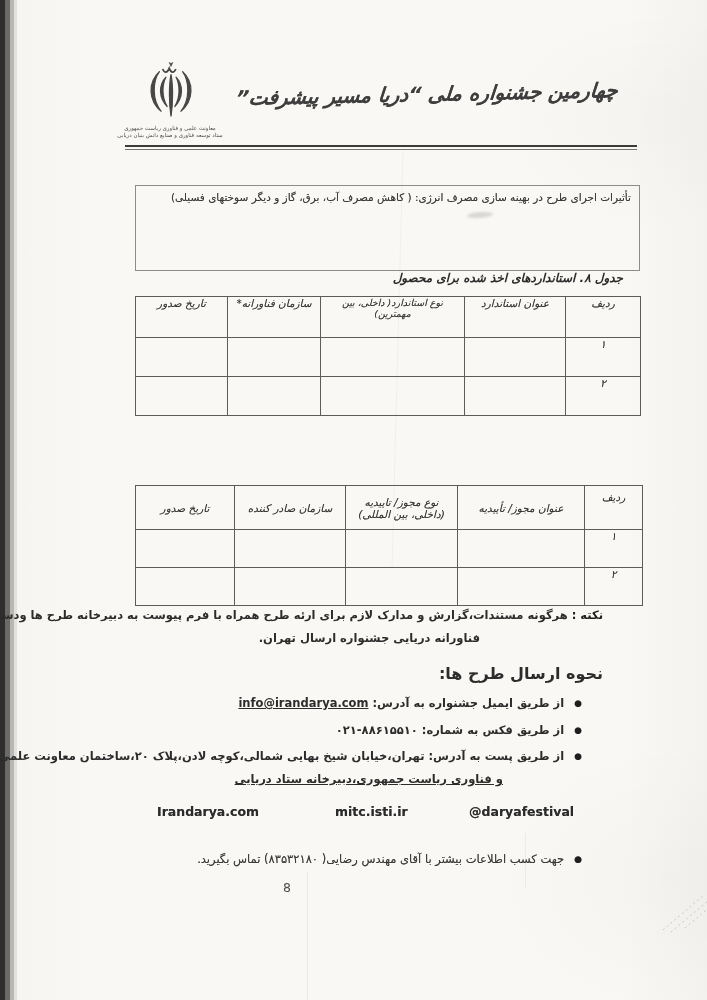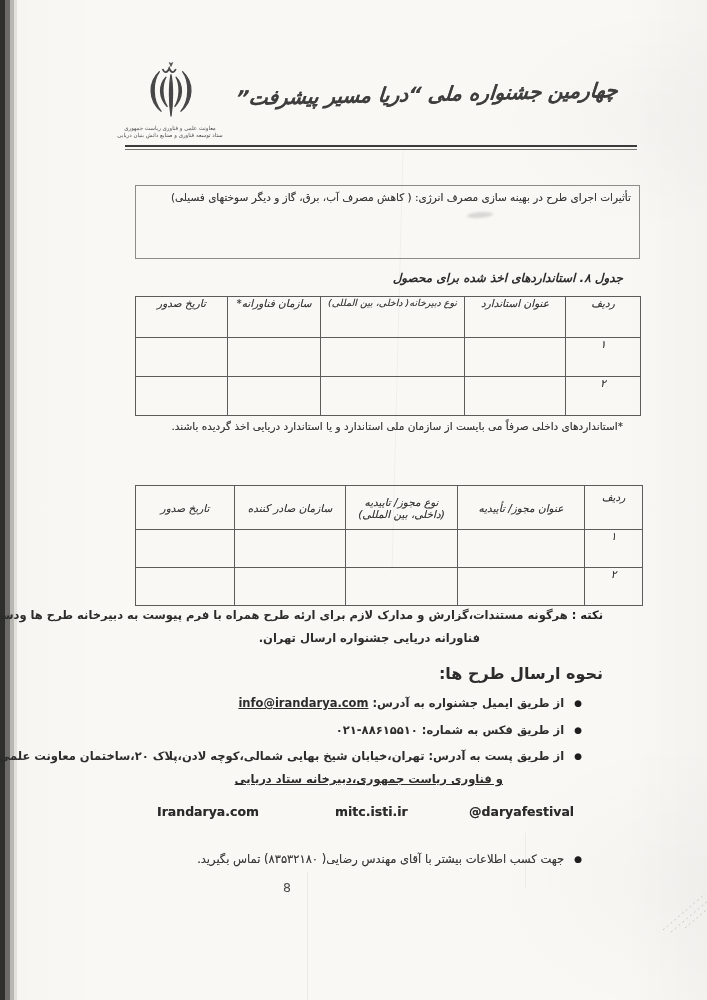--- a/index.html
+++ b/index.html
@@ -23,21 +23,21 @@
 
   
   .emblem{left:115px;top:60px;width:78px;height:66px;filter:blur(.35px);}
   .logo-cap{left:88px;top:125px;width:130px;text-align:center;font-size:5.5px;line-height:7px;
             color:#4e4e4e;filter:blur(.35px);direction:rtl;}
   .callig{right:89px;top:82px;font-size:20px;font-style:italic;font-weight:bold;color:#3e3e3e;
           transform:rotate(-1.2deg) skewX(-6deg);text-shadow:0 0 .5px rgba(40,40,40,.6);}
   .hrule{left:108px;top:145px;width:512px;height:2px;border-top:2.5px solid #3b3b3b;border-bottom:1.5px solid #757472;}
 
   
-  .impact{left:118px;top:185px;width:505px;height:74px;border:1px solid #8d8c89;box-sizing:border-box;
+  .impact{left:118px;top:185px;width:505px;height:86px;border:1px solid #8d8c89;box-sizing:border-box;
           padding:5px 8px;font-size:10.5px;}
   
   .sect{font-size:12px;}
   .t8-title{right:84px;top:271px;font-style:italic;}
   .t9-title{right:84px;top:456px;}
   .footnote{right:84px;top:420px;font-size:10.5px;}
 
   table.grid{border-collapse:collapse;direction:rtl;table-layout:fixed;}
   table.grid td,table.grid th{border:1px solid #5d5c5a;font-weight:normal;color:#363636;
      font-size:10.5px;padding:0 4px;text-shadow:0 0 .4px rgba(40,40,40,.45);font-style:italic;}
@@ -105,41 +105,40 @@
           <col style="width:75px">
           <col style="width:101px">
           <col style="width:144px">
           <col style="width:93px">
           <col style="width:92px">
         </colgroup>
       <tbody>
           <tr style="height:41px">
         <th>ردیف</th>
         <th>عنوان استاندارد</th>
-        <th style="font-size:9.5px">نوع دبیرخانه( داخلی، بین المللی)</th>
+        <th style="font-size:9.5px">نوع استاندارد( داخلی، بین مهمترین)</th>
         <th>سازمان فناورانه*</th>
         <th>تاریخ صدور</th>
       </tr>
       <tr style="height:39px">
         <td class="rownum">۱</td>
         <td></td>
             <td></td>
         <td></td>
             <td></td>
       </tr>
       <tr style="height:39px">
         <td class="rownum">۲</td>
         <td></td>
             <td></td>
         <td></td>
             <td></td>
       </tr>
     </tbody>
       </table>
-    <div class="abs footnote rtl txt nowrap">*استانداردهای داخلی صرفاً می بایست از سازمان ملی استاندارد و یا استاندارد دریایی اخذ گردیده باشند.</div>
 
     <table class="abs grid t9">
       <colgroup>
           <col style="width:58px">
           <col style="width:127px">
           <col style="width:112px">
           <col style="width:111px">
           <col style="width:99px">
         </colgroup>
       <tbody>

